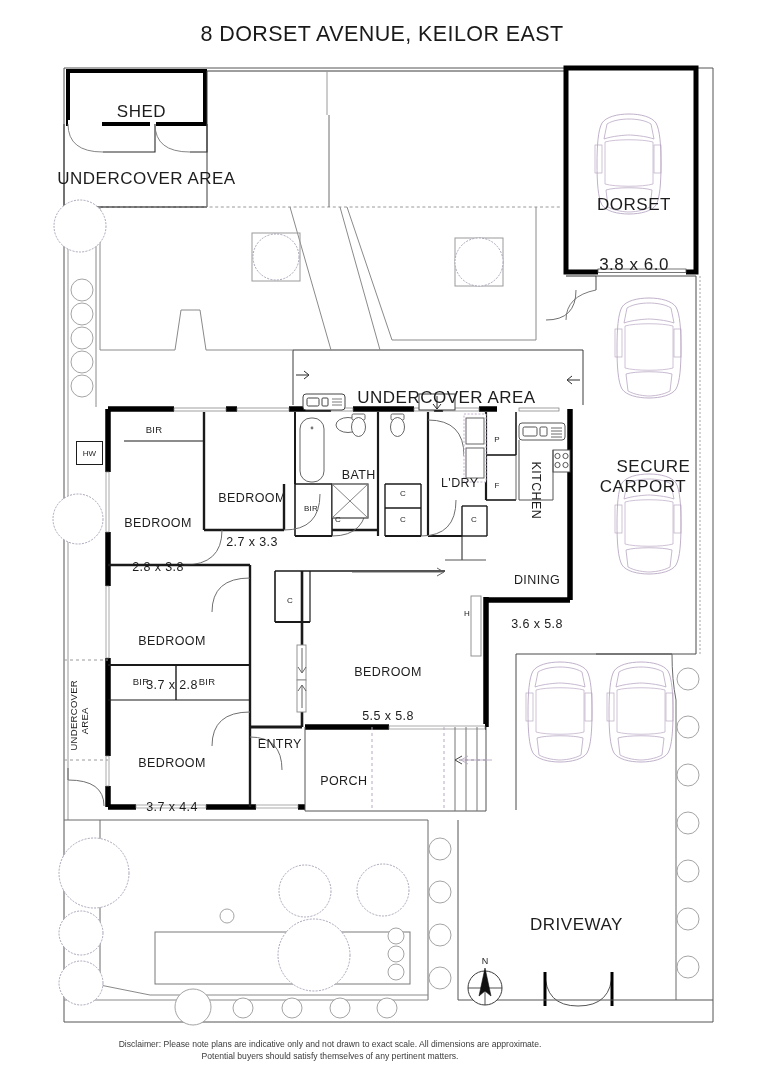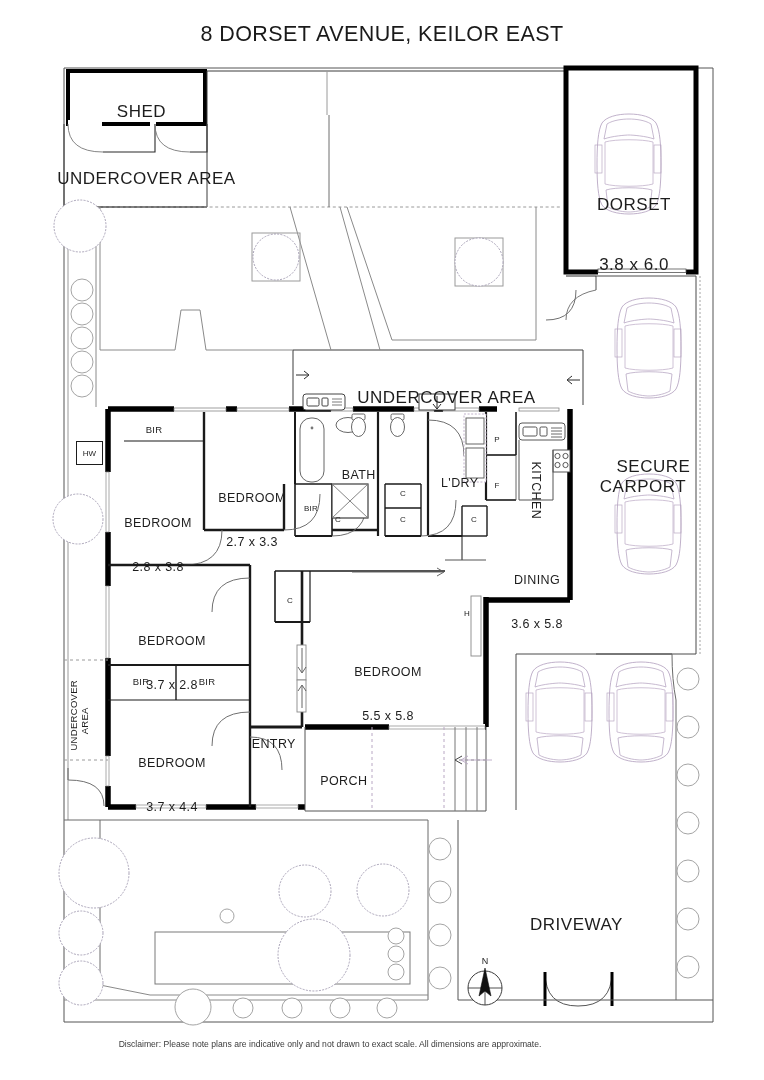--- a/index.html
+++ b/index.html
@@ -536,21 +536,21 @@
   <div class="lbl xs vert-up" style="left:79px;top:680px;transform:translate(-50%,0) rotate(180deg);">
     <span>UNDERCOVER
 AREA</span>
   </div>
 
   <div class="lbl rm" style="left:172px;top:726px;transform:translate(-50%,0);">
     <div>BEDROOM</div>
     <div>3.7 x 4.4</div>
   </div>
 
-  <div class="lbl rm" style="left:266px;top:722px;transform:translate(-50%,0);">
+  <div class="lbl rm" style="left:272px;top:722px;transform:translate(-50%,0);">
     <span>ENTRY</span>
   </div>
 
   <div class="lbl rm" style="left:336px;top:759px;transform:translate(-50%,0);">
     <span>PORCH</span>
   </div>
 
 
   <div class="lbl sm" style="left:566px;top:895px;transform:translate(-50%,0);text-align:center;">
     <span>DRIVEWAY</span>
@@ -567,15 +567,16 @@
   <div class="lbl tiny" style="left:474px;top:515px;transform:translate(-50%,0);"><span>C</span></div>
   <div class="lbl tiny" style="left:497px;top:435px;transform:translate(-50%,0);"><span>P</span></div>
   <div class="lbl tiny" style="left:497px;top:481px;transform:translate(-50%,0);"><span>F</span></div>
   <div class="lbl tiny" style="left:290px;top:596px;transform:translate(-50%,0);"><span>C</span></div>
   <div class="lbl tiny" style="left:467px;top:609px;transform:translate(-50%,0);"><span>H</span></div>
   <div class="lbl xs" style="left:141px;top:676px;transform:translate(-50%,0);"><span>BIR</span></div>
   <div class="lbl xs" style="left:207px;top:676px;transform:translate(-50%,0);"><span>BIR</span></div>
 
   <div id="disclaimer">
     <div>Disclaimer: Please note plans are indicative only and not drawn to exact scale. All dimensions are approximate.</div>
+    <div>Potential buyers should satisfy themselves of any pertinent matters.</div>
   </div>
 
 </div>
 
 </body></html>

